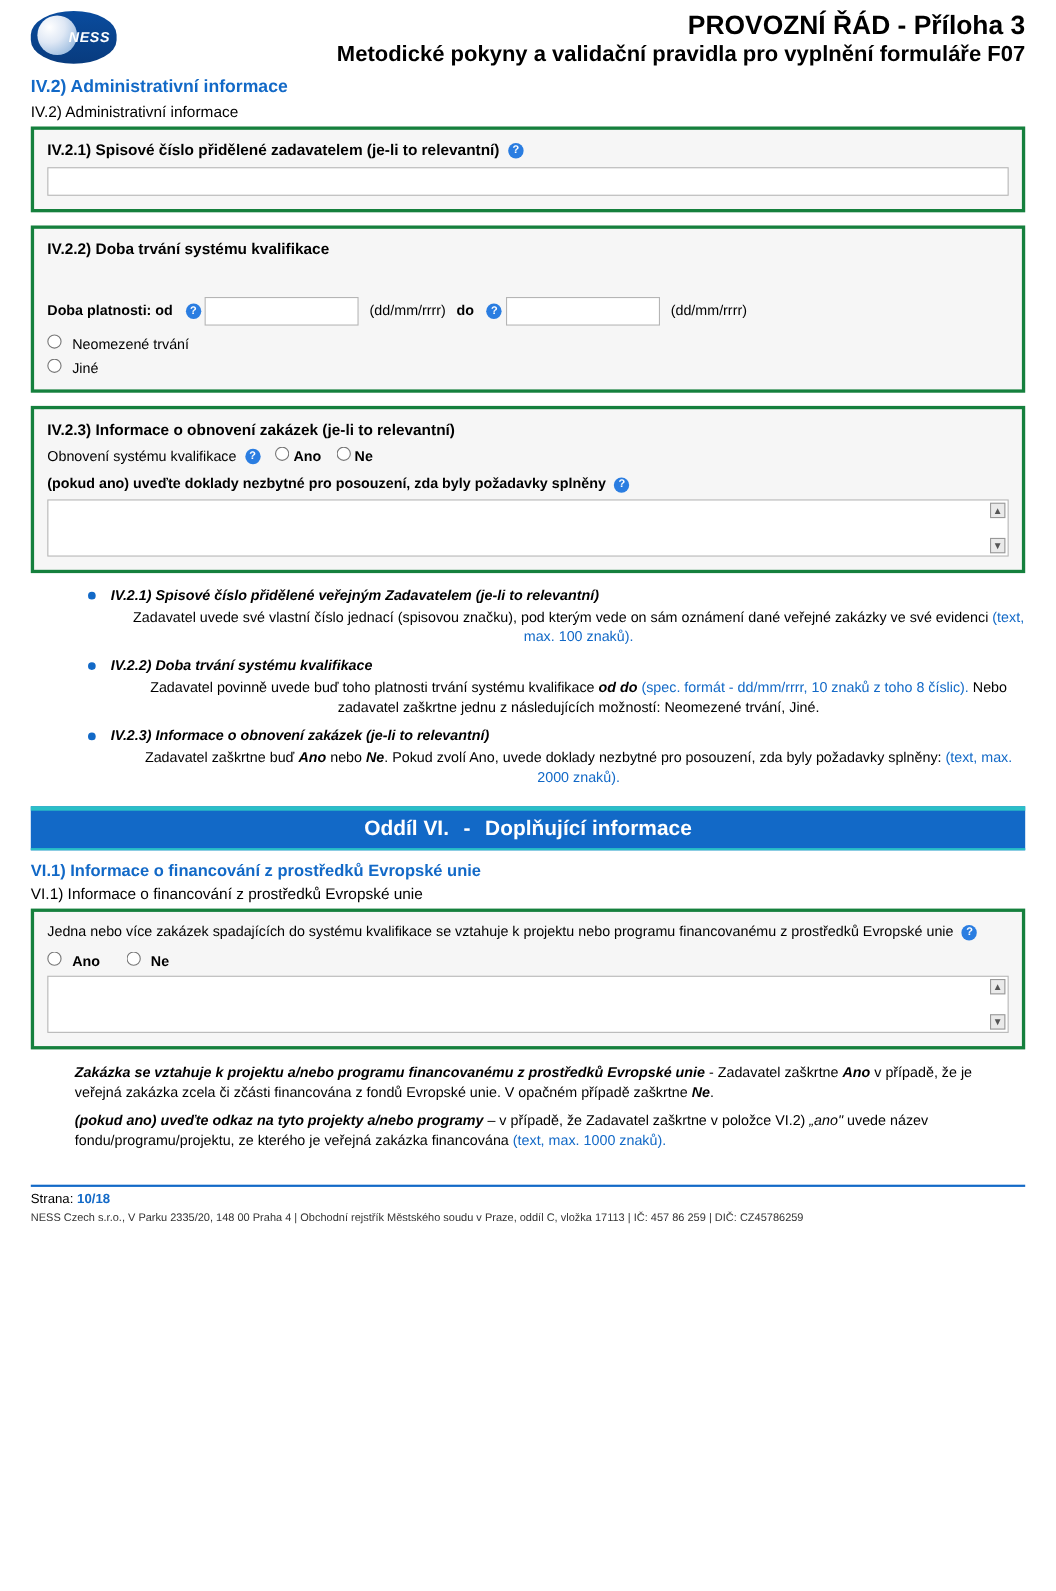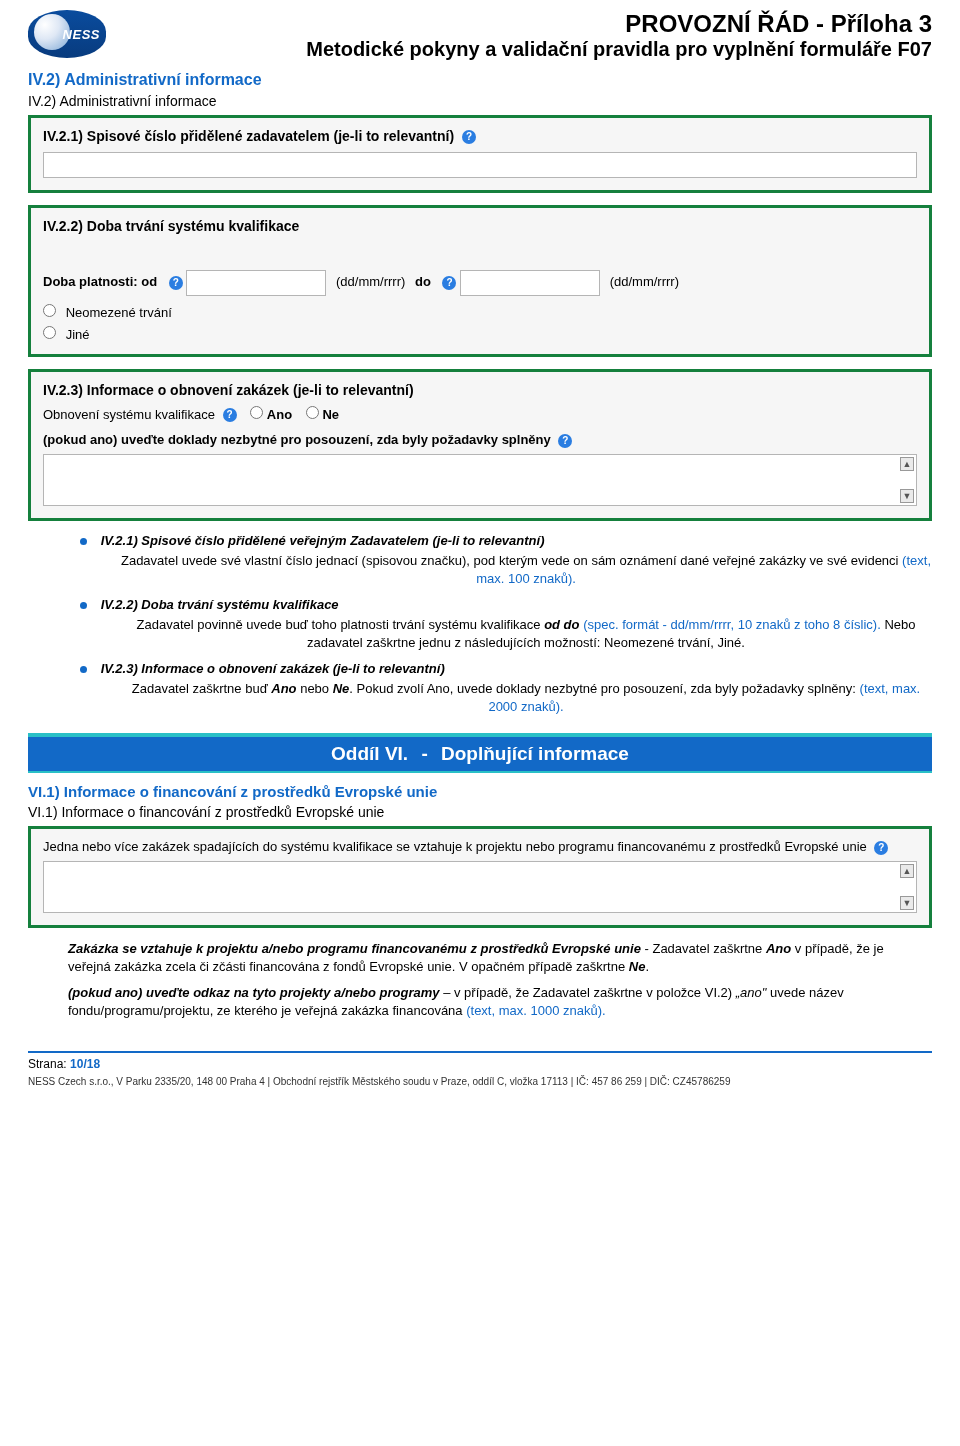--- a/index.html
+++ b/index.html
@@ -206,20 +206,30 @@
 </div>
 
 <div class="sec-heading sm">VI.1) Informace o  financování z  prostředků Evropské unie</div>
 <div class="sec-label">VI.1) Informace o financování z prostředků Evropské unie</div>
 
 <div class="panel">
   <div>
     <span>Jedna nebo více zakázek spadajících do systému kvalifikace se vztahuje k projektu nebo programu financovanému z prostředků Evropské unie</span>
     <span class="help">?</span>
   </div>
+  <div class="radio-row" style="margin-top:10px">
+    <label>
+      <input type="radio" name="eu" style="">
+      <b>Ano</b>
+    </label>
+    <label>
+      <input type="radio" name="eu" style="">
+      <b>Ne</b>
+    </label>
+  </div>
   <div class="textarea-shell">
     <div class="scrollbtn up">▲</div>
     <div class="scrollbtn down">▼</div>
   </div>
 </div>
 
 <div class="body-block">
   <p>
     <span class="bi">Zakázka se vztahuje k projektu a/nebo programu financovanému z  prostředků Evropské unie</span><span> - Zadavatel zaškrtne </span><b><i>Ano</i></b><span> v případě, že je veřejná zakázka zcela či zčásti financována z fondů Evropské unie. V opačném případě zaškrtne </span><b><i>Ne</i></b><span>.</span>
   </p>

